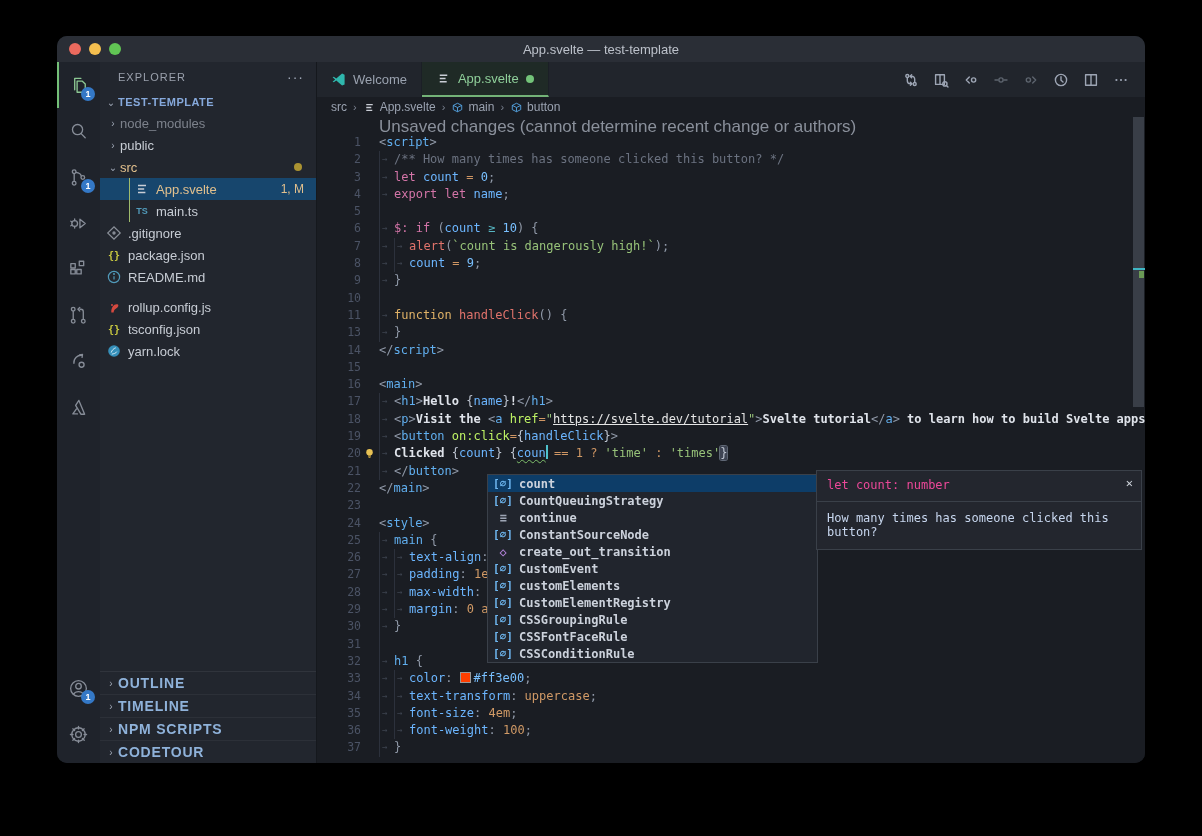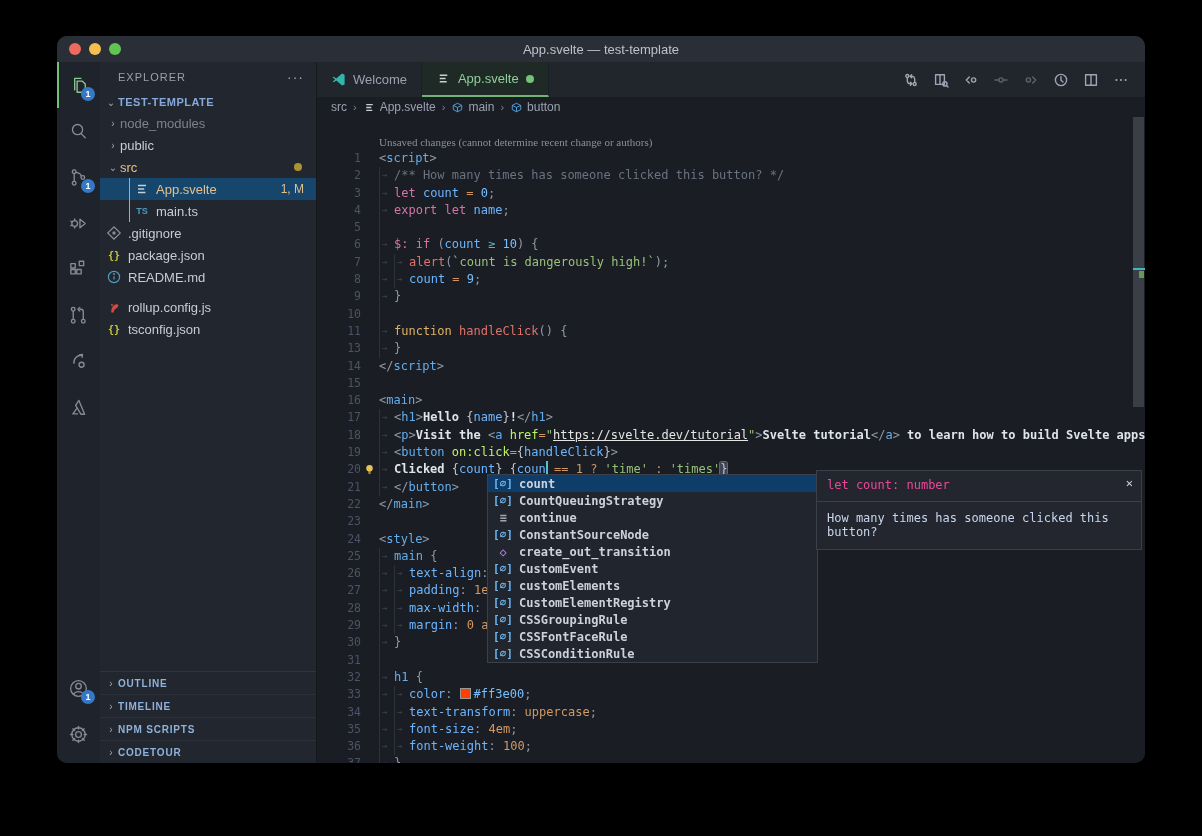--- a/index.html
+++ b/index.html
@@ -34,39 +34,39 @@
   .trow .guide{position:absolute;left:29px;top:0;bottom:0;width:1px;background:#9fbb6c;}
   .ticon{width:16px;height:16px;margin-right:6px;flex:none;display:flex;align-items:center;justify-content:center;}
   .lbl-dim{color:#7d828c;} .lbl-mod{color:#e2c08d;}
   .trow .rbadge{margin-left:auto;margin-right:12px;font-size:12px;color:#e2c08d;}
   .trow .dot{margin-left:auto;margin-right:14px;width:8px;height:8px;border-radius:50%;background:#ab9332;}
   .ts-ic{font-size:9px;font-weight:700;color:#519aba;font-family:"Liberation Sans",sans-serif;}
   .br-ic{font-size:10px;font-weight:700;color:#cbcb41;font-family:"DejaVu Sans Mono",monospace;}
   .panels{border-top:1px solid #30343c;}
   .panel{height:22px;display:flex;align-items:center;border-bottom:1px solid #2c3038;padding-left:4px;cursor:pointer;}
   .panel:last-child{border-bottom:none;}
-  .panel-label{font-size:10px;font-weight:700;letter-spacing:.8px;color:#8fb2da;}
+  .panel-label{font-size:14px;font-weight:700;letter-spacing:.8px;color:#8fb2da;}
   
   .editorcol{flex:1;display:flex;flex-direction:column;min-width:0;background:#1a1d23;}
   .tabbar{height:35px;background:#21252c;display:flex;align-items:stretch;flex:none;}
   .tab{display:flex;align-items:center;padding:0 14px;gap:7px;font-size:13px;color:#9aa2af;cursor:pointer;border-right:1px solid #1b1f26;}
   .tab.active{background:#1f2a26;color:#8fcf9a;border-bottom:2px solid #73b377;}
   .tab .ticn{width:15px;height:15px;display:flex;}
   .moddot{width:8px;height:8px;border-radius:50%;background:#73c379;}
   .tb-actions{margin-left:auto;display:flex;align-items:center;gap:6px;padding-right:12px;}
   .tb-btn{width:24px;height:24px;display:flex;align-items:center;justify-content:center;color:#9da5b4;cursor:pointer;}
   .tb-btn.dim{color:#5d646e;}
   .tb-btn svg{width:16px;height:16px;}
   .breadcrumbs{height:20px;display:flex;align-items:center;padding-left:14px;font-size:12px;color:#9aa2b0;gap:5px;flex:none;}
   .bc-sep{color:#7b8290;font-size:11px;margin:0 1px;}
   .bc-item{display:flex;align-items:center;gap:4px;cursor:pointer;}
   .bc-item svg{width:13px;height:13px;}
   
   .editor{position:relative;flex:1;overflow:hidden;font-family:"DejaVu Sans Mono","Liberation Mono",monospace;}
-  .annotation{height:15px;line-height:15px;padding-left:62px;font-size:11px;color:#8a909b;font-family:Liberation Serif, serif;margin-top:18px;}
+  .annotation{height:15px;line-height:15px;padding-left:62px;font-size:17px;color:#8a909b;font-family:Liberation Sans, sans-serif;margin-top:2px;}
   .cl{height:17.3px;line-height:17.3px;display:flex;white-space:pre;font-size:12px;}
   .ln{width:44px;text-align:right;color:#4b5365;flex:none;font-size:11.5px;}
   .gut{width:18px;flex:none;position:relative;}
   .gut svg{position:absolute;left:2px;top:2px;width:13px;height:13px;}
   .code{position:relative;flex:1;min-width:0;}
   .tabg{display:inline-block;width:15px;height:17.3px;border-left:1px solid #2c313c;color:#3d434f;font-size:9px;padding-left:2px;box-sizing:border-box;vertical-align:top;}
   .tk.p{color:#9099a8;} .tk.t{color:#61afef;} .tk.k{color:#d475a8;} .tk.y{color:#e0b267;}
   .tk.v{color:#6cb6ff;} .tk.n{color:#79c0ff;} .tk.o{color:#cf9664;} .tk.c{color:#56b6c2;}
   .tk.s{color:#97c279;} .tk.m{color:#6b7280;} .tk.f{color:#e0736b;} .tk.a{color:#bef264;}
   .tk.x{color:#dfe3ea;font-weight:700;} .tk.g{color:#bfc6d2;} .tk.d{color:#6cb6ff;} .tk.w{color:#d19a66;}
@@ -277,20 +277,29 @@
                 <circle cx="6" cy="6" r="1" fill="#d5493f"></circle>
               </svg>
             </span>
             <span>rollup.config.js</span>
           </div>
           <div class="trow" style="padding-left: 6px;">
             <span class="ticon">
               <span class="br-ic">{}</span>
             </span>
             <span>tsconfig.json</span>
+          </div>
+          <div class="trow" style="padding-left: 6px;">
+            <span class="ticon">
+              <svg viewBox="0 0 16 16">
+                <circle cx="8" cy="8" r="5.8" fill="#368fb9"></circle>
+                <path d="M5.2 9.6c.6-2.2 2.4-4.2 4.6-4.8M5.8 11.2c1.8-.6 4-.6 5-2.6" stroke="#dff0f8" stroke-width=".9" fill="none"></path>
+              </svg>
+            </span>
+            <span>yarn.lock</span>
           </div>
         </div>
       <div class="panels" id="panels">
           <div class="panel">
             <span class="chev">›</span>
             <span class="panel-label">OUTLINE</span>
           </div>
           <div class="panel">
             <span class="chev">›</span>
             <span class="panel-label">TIMELINE</span>

